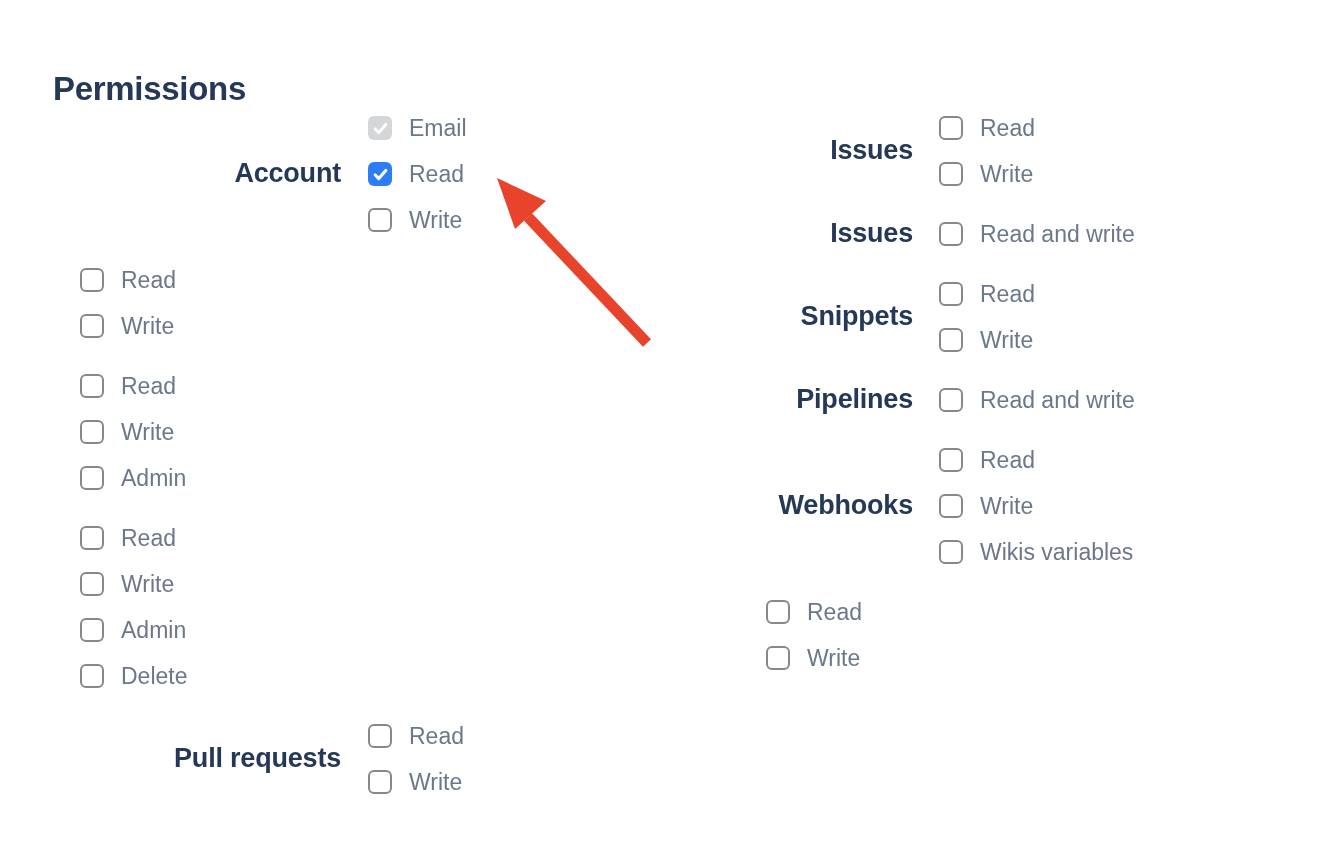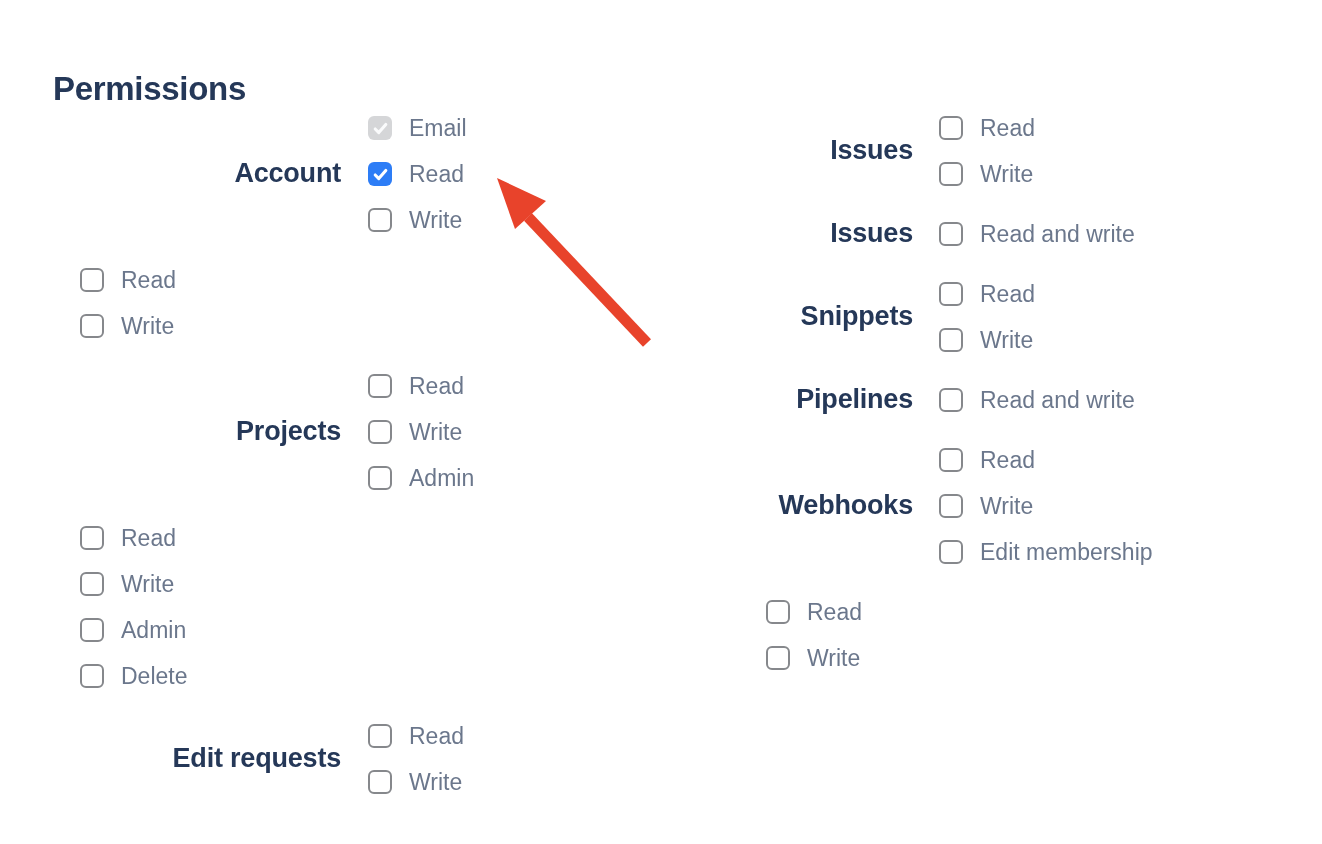--- a/index.html
+++ b/index.html
@@ -101,21 +101,20 @@
   <label class="option">
     <span class="checkbox">
       
     </span>
     <span class="option-label">Write</span>
   </label>
 </div>
   </div>
 
   <div class="group">
-    <div class="group-label">Projects</div>
     <div class="group-options">
   <label class="option">
     <span class="checkbox">
       
     </span>
     <span class="option-label">Read</span>
   </label>
 
   <label class="option">
     <span class="checkbox">
@@ -159,21 +158,21 @@
   <label class="option">
     <span class="checkbox">
       
     </span>
     <span class="option-label">Delete</span>
   </label>
 </div>
   </div>
 
   <div class="group">
-    <div class="group-label">Edit requests</div>
+    <div class="group-label">Pull requests</div>
     <div class="group-options">
   <label class="option">
     <span class="checkbox">
       
     </span>
     <span class="option-label">Read</span>
   </label>
 
   <label class="option">
     <span class="checkbox">
@@ -261,21 +260,21 @@
     <span class="checkbox">
       
     </span>
     <span class="option-label">Write</span>
   </label>
 
   <label class="option">
     <span class="checkbox">
       
     </span>
-    <span class="option-label">Edit membership</span>
+    <span class="option-label">Wikis variables</span>
   </label>
 </div>
   </div>
 
   <div class="group">
     <div class="group-options">
   <label class="option">
     <span class="checkbox">
       
     </span>

